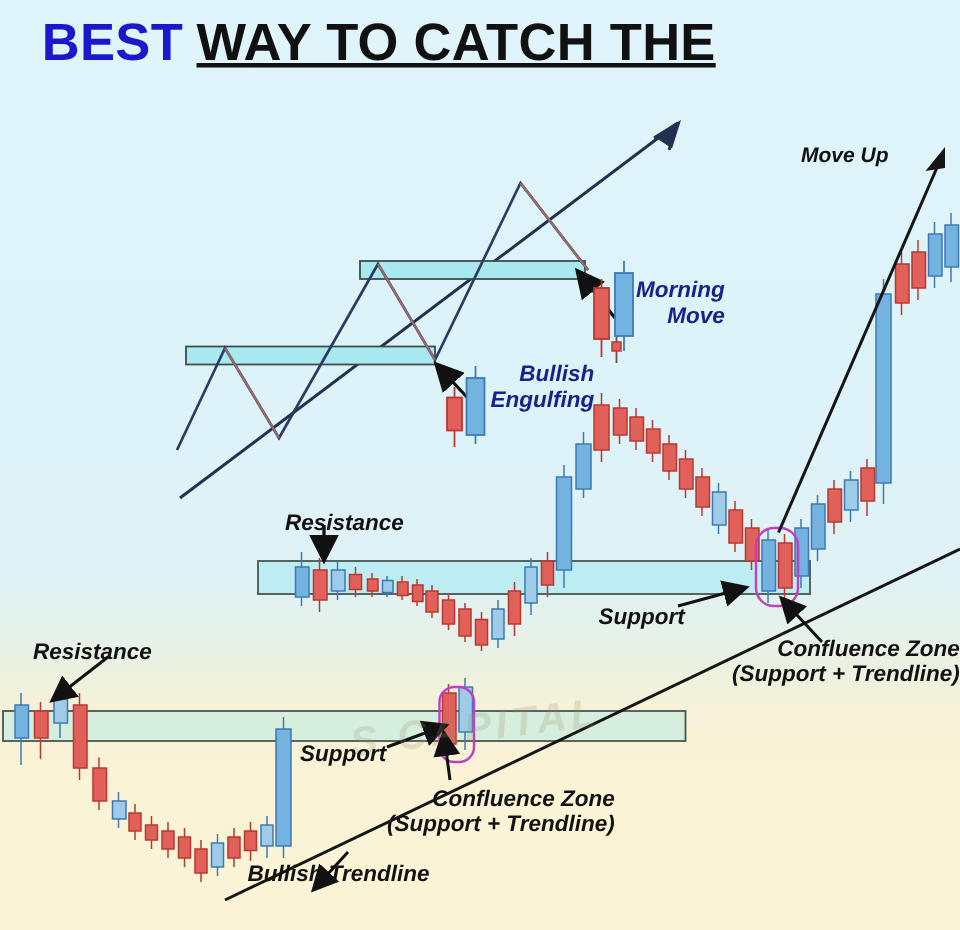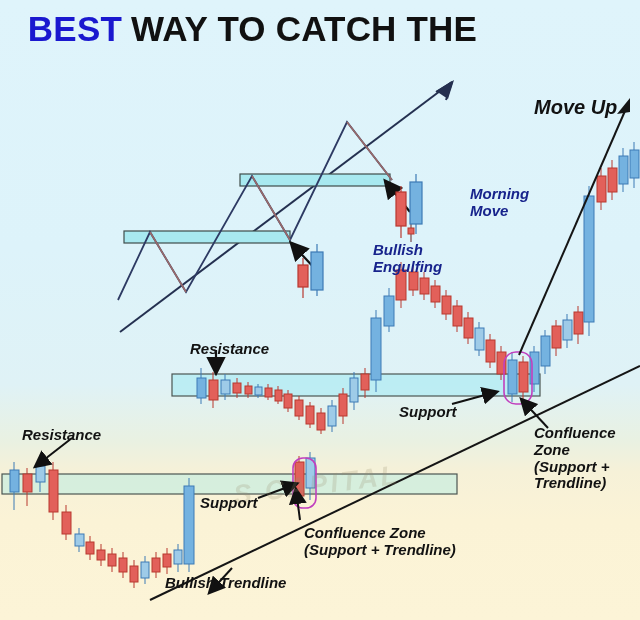--- a/index.html
+++ b/index.html
@@ -21,33 +21,33 @@
   .title-bar{
     position:absolute;left:0;top:0;width:514px;height:58px;
     display:flex;align-items:center;justify-content:center;
     white-space:nowrap;
   }
   .title-bar span{
     font-size:35px;font-weight:bold;letter-spacing:.2px;
     font-family:"Liberation Sans", sans-serif;
   }
   .t-blue{color:#1a18cf;}
-  .t-black{color:#111111;}
+  .t-black{color:#111111;text-decoration:underline;}
   .t-sp{width:9px;display:inline-block;}
 
   
   .lab{
     position:absolute;
     font-style:italic;font-weight:bold;
     line-height:1.12;
     white-space:nowrap;
   }
   .lab-dark{color:#121212;}
   .lab-navy{color:#17238c;}
-  .lab-c{text-align:left;white-space:normal;margin-left:46px;}
+  .lab-c{text-align:right;white-space:normal;}
 
   .wm{
     position:absolute;left:233px;top:470px;
     font-size:27px;font-weight:bold;font-style:italic;
     color:rgba(150,140,110,.22);
     letter-spacing:3px;
     transform:rotate(-7deg);
     pointer-events:none;
   }
 </style>
@@ -273,21 +273,21 @@
 
   <div class="wm">S CAPITAL</div>
 
   <div class="title-bar">
     <span class="t-blue">BEST</span>
     <span class="t-sp"></span>
     <span class="t-black">WAY TO CATCH THE</span>
     <span class="t-sp"></span>
   </div>
 
-  <div class="lab lab-dark" style="left:534px;top:96px;font-size:20px;">Move Up</div>
+  <div class="lab lab-dark" style="left:534px;top:96px;font-size:14px;">Move Up</div>
 
   <div class="lab lab-navy lab-c" style="left:424px;top:186px;font-size:15px;">
     <div>Morning</div>
     <div>Move</div>
   </div>
 
   <div class="lab lab-navy lab-c" style="left:327px;top:242px;font-size:15px;">
     <div>Bullish</div>
     <div>Engulfing</div>
   </div>

